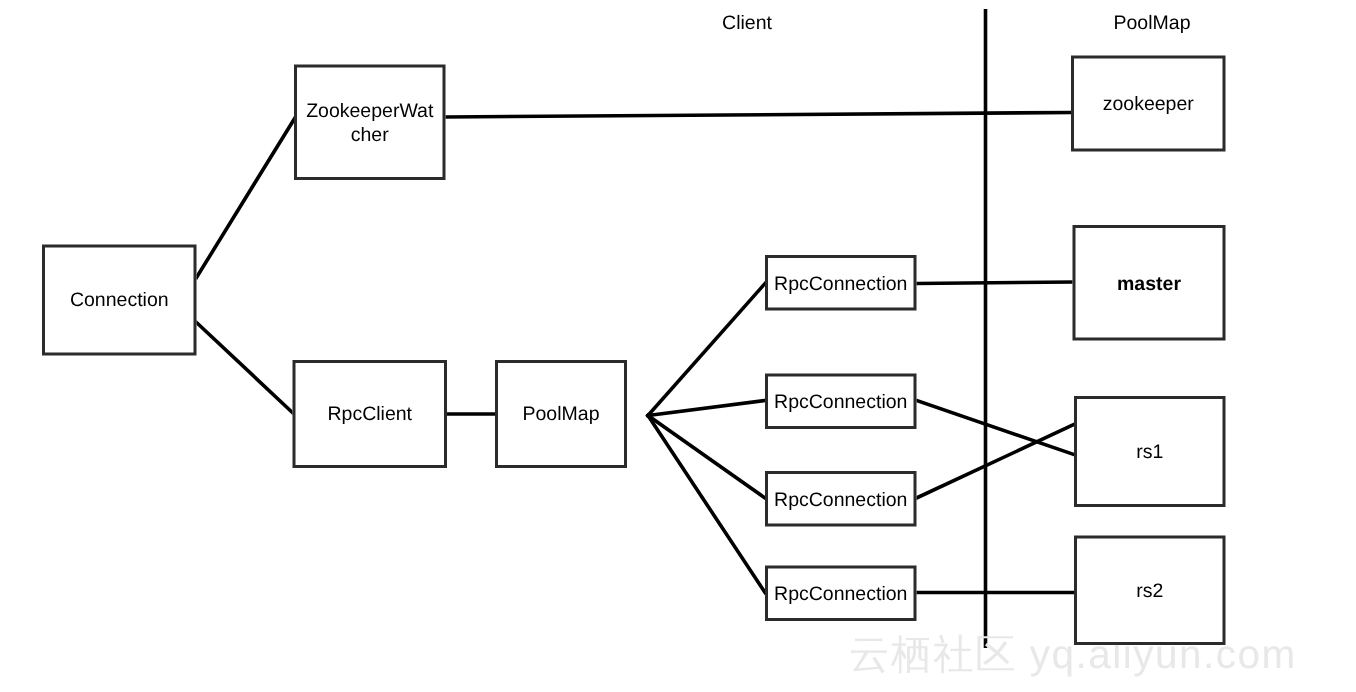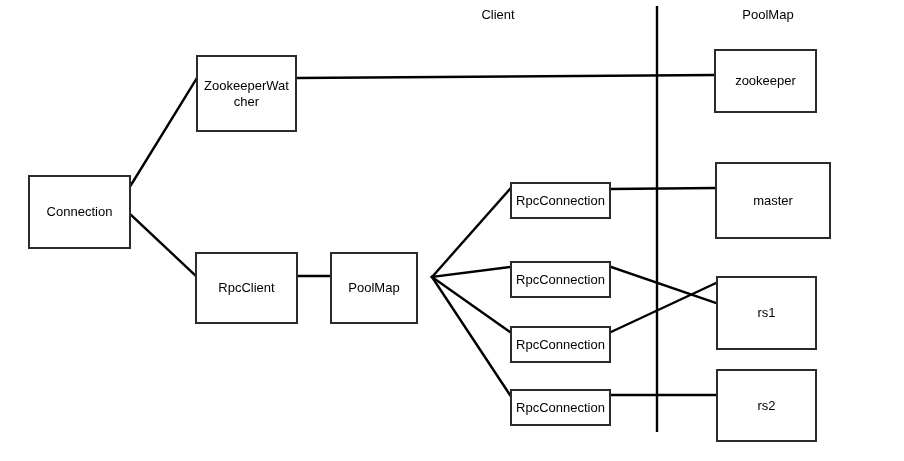--- a/index.html
+++ b/index.html
@@ -31,21 +31,20 @@
     background: #ffffff;
     display: flex;
     align-items: center;
     justify-content: center;
     text-align: center;
     color: #000000;
     font-size: 13px;
     line-height: 16px;
     font-family: "Liberation Sans", sans-serif;
     z-index: 3;
-    margin-top: 12px;
   }
   .node-label {
     display: block;
     padding: 0 4px;
     white-space: pre-line;
     word-break: break-word;
   }
   .zone-label {
     position: absolute;
     color: #000000;
@@ -113,25 +112,26 @@
       </div>
       <div class="node" style="left: 510px; top: 314px; width: 101px; height: 37px; border-color: rgb(43, 43, 43);">
         <span class="node-label">RpcConnection</span>
       </div>
       <div class="node" style="left: 510px; top: 377px; width: 101px; height: 37px; border-color: rgb(43, 43, 43);">
         <span class="node-label">RpcConnection</span>
       </div>
       <div class="node" style="left: 714px; top: 37px; width: 103px; height: 64px; border-color: rgb(43, 43, 43);">
         <span class="node-label">zookeeper</span>
       </div>
-      <div class="node" style="left: 715px; top: 150px; width: 116px; height: 77px; border-color: rgb(43, 43, 43);">
+      <div class="node" style="left: 715px; top: 150px; width: 102px; height: 77px; border-color: rgb(43, 43, 43); font-weight: bold;">
         <span class="node-label">master</span>
       </div>
       <div class="node" style="left: 716px; top: 264px; width: 101px; height: 74px; border-color: rgb(43, 43, 43);">
         <span class="node-label">rs1</span>
       </div>
       <div class="node" style="left: 716px; top: 357px; width: 101px; height: 73px; border-color: rgb(43, 43, 43);">
         <span class="node-label">rs2</span>
       </div>
     </div>
 
+  <div class="watermark" style="left: 566px; top: 421px; color: rgb(232, 232, 232);">云栖社区 yq.aliyun.com</div>
 
 </div>
 
 </body></html>

